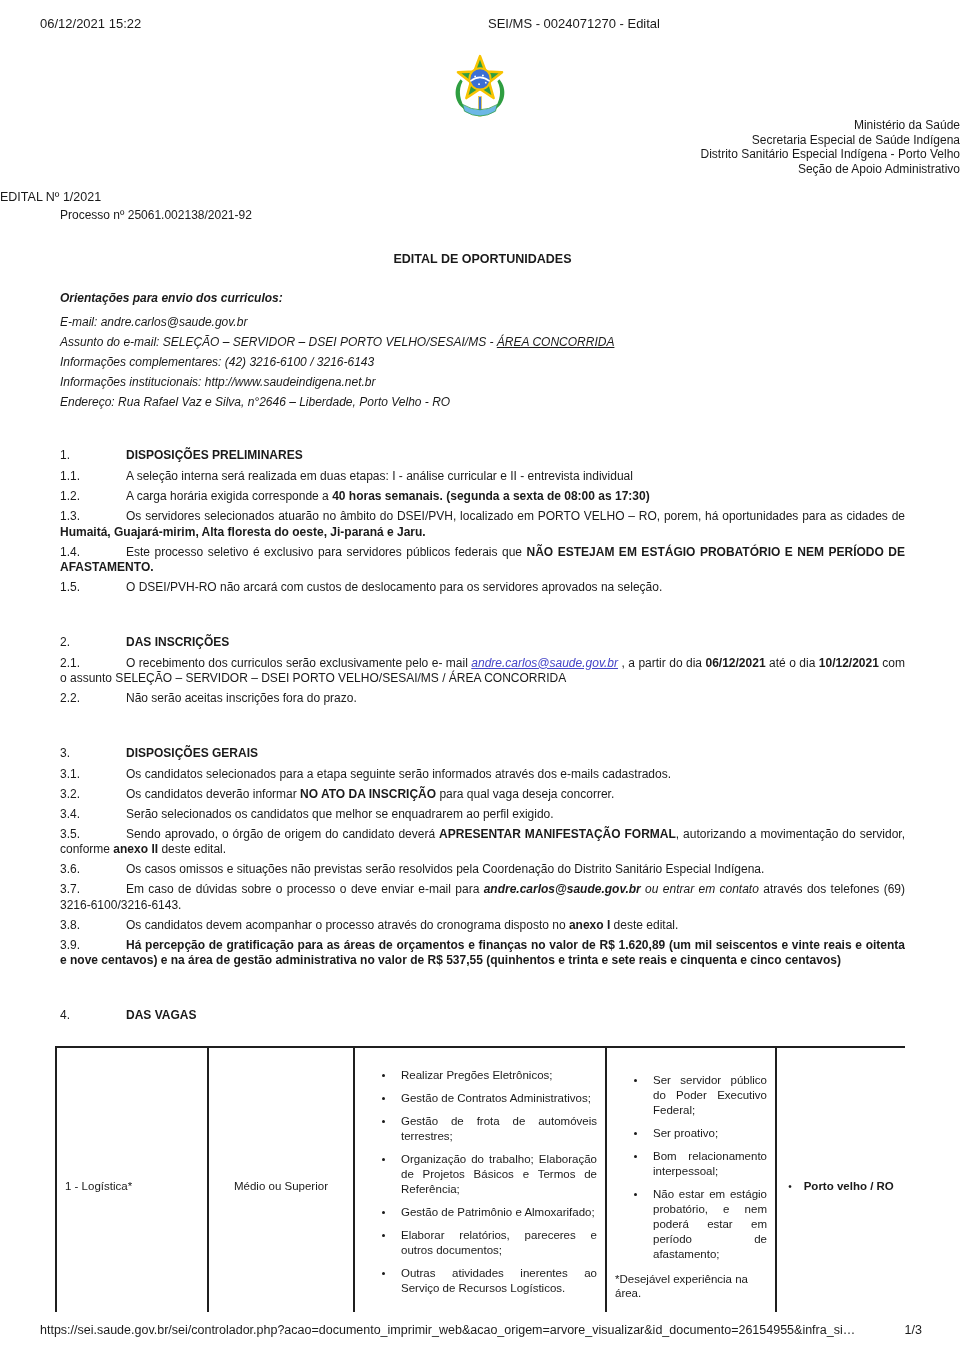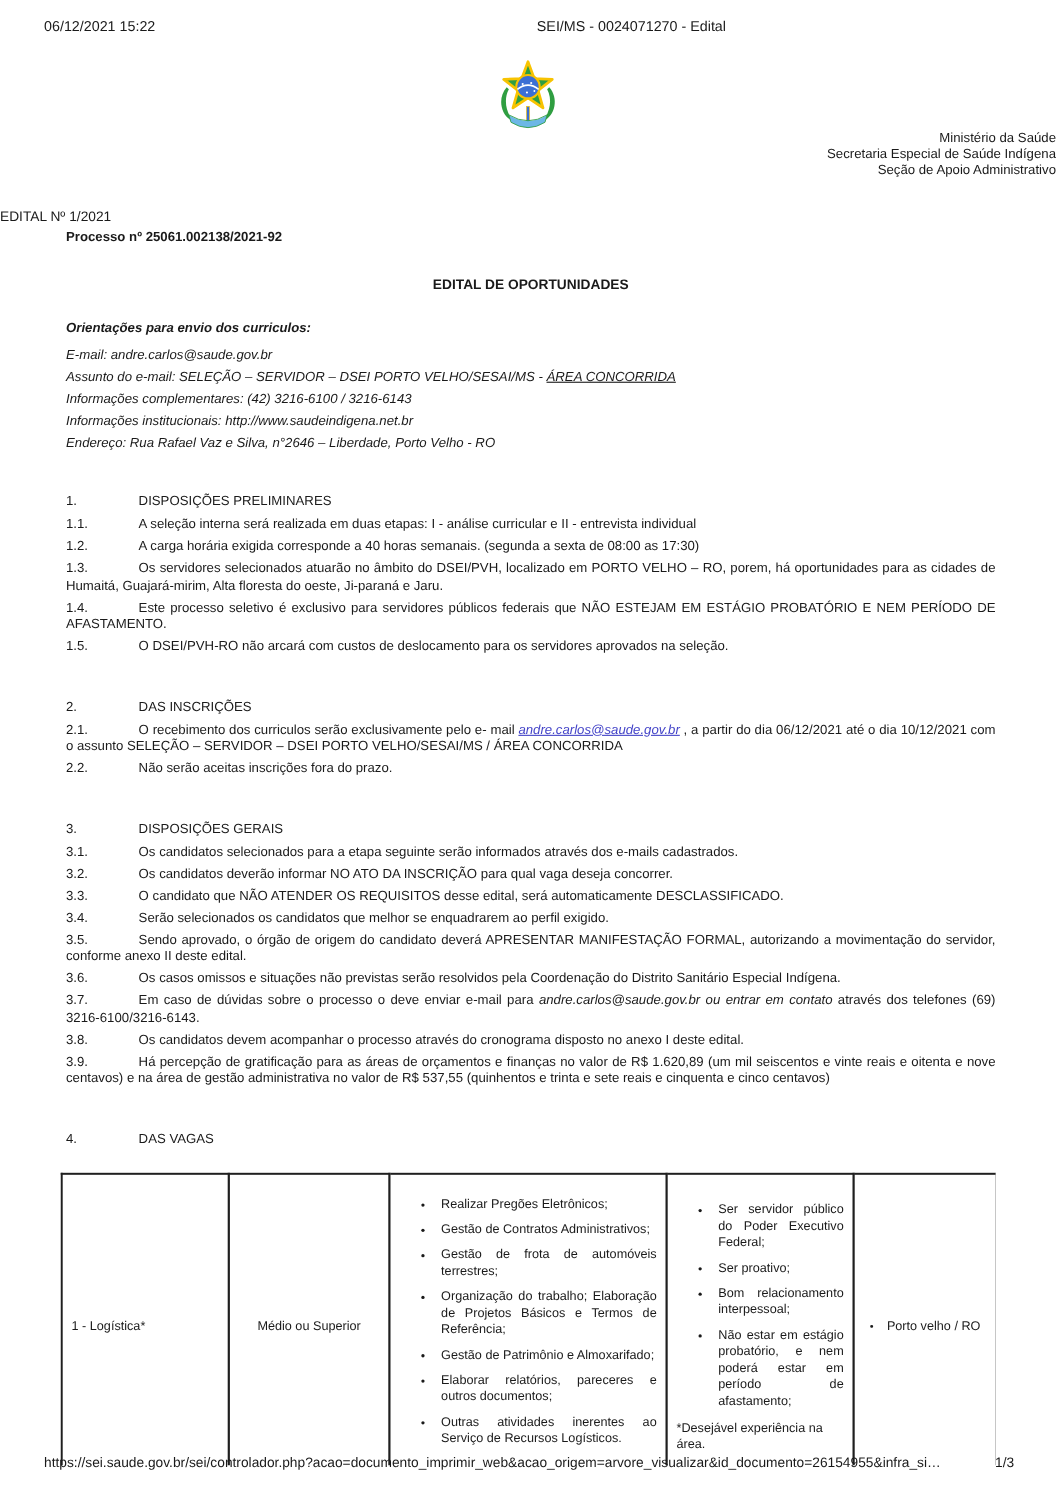--- a/index.html
+++ b/index.html
@@ -1,36 +1,36 @@
 <!DOCTYPE html>
 <html style="--link: #4444c8;"><head>
 <meta charset="utf-8">
 <style>
   html,body{margin:0;padding:0;}
   body{
     width:960px;height:1357px;background:#ffffff;
     font-family:"Liberation Sans",sans-serif;color:#1a1a1a;
     position:relative;overflow:hidden;
   }
-  .b{font-weight:normal}
+  .b{font-weight:bold}
   .i{font-style:italic}
   .u{text-decoration:underline}
   .lnk{color:var(--link,#4444c8);font-style:italic;text-decoration:underline}
 
   .hdr-date{position:absolute;top:16px;left:40px;font-size:13px;}
   .hdr-ref{position:absolute;top:16px;left:574px;transform:translateX(-50%);font-size:13px;white-space:nowrap;}
 
   .crest{position:absolute;top:52px;left:480px;transform:translateX(-50%);}
 
   .letterhead{position:absolute;top:118px;left:0;width:960px;text-align:right;
     font-size:12px;line-height:14.5px;}
   .edital-num{position:absolute;top:190px;left:0;width:960px;text-align:left;font-size:12.5px;}
 
   .content{position:absolute;top:208px;left:60px;width:845px;font-size:12px;}
-  .processo{margin:0;line-height:15px;font-weight:bold;}
+  .processo{margin:0;line-height:15px;}
   .doc-title{text-align:center;font-weight:bold;margin:29px 0 0;font-size:12.5px;}
 
   .orient{margin-top:25px;}
   .orient-head{font-weight:bold;font-style:italic;margin:0 0 9px;line-height:15px;}
   .orient-line{font-style:italic;margin:0 0 6px;line-height:14px;}
 
   .section{margin-top:39px;}
   .item{margin:0 0 4.5px;line-height:15.5px;text-align:justify;}
   .item .num{display:inline-block;width:66px;}
   .sec-head{margin-bottom:5.5px;}
@@ -72,20 +72,21 @@
       <circle cx="33" cy="24" r="1" fill="#ffffff"></circle>
     <circle cx="29" cy="33" r="1" fill="#ffffff"></circle>
       <circle cx="36" cy="31.5" r="0.9" fill="#ffffff"></circle>
     <path d="M12,54 Q30,65 48,54 L46,61 Q30,71 14,61 Z" fill="#6cb7e6" stroke="#2f9e41" stroke-width="0.8"></path>
   </svg>
 </div>
 
 <div class="letterhead">
   <div>Ministério da Saúde</div>
   <div>Secretaria Especial de Saúde Indígena</div>
+  <div>Distrito Sanitário Especial Indígena - Porto Velho</div>
   <div>Seção de Apoio Administrativo</div>
 </div>
 <div class="edital-num">EDITAL Nº 1/2021</div>
 
 <div class="content">
   <p class="processo">Processo nº 25061.002138/2021-92</p>
   <p class="doc-title">EDITAL DE OPORTUNIDADES</p>
 
   <div class="orient">
     <p class="orient-head">Orientações para envio dos curriculos:</p>
@@ -109,21 +110,20 @@
       </div>
       <div class="section">
         <p class="item sec-head"><span class="num">2.</span><span class="b">DAS INSCRIÇÕES</span></p>
         <p class="item"><span class="num">2.1.</span><span>O  recebimento  dos  curriculos  serão  exclusivamente  pelo   e- mail </span><span class="lnk">andre.carlos@saude.gov.br</span><span> , a partir do dia </span><span class="b">06/12/2021</span><span> até o dia </span><span class="b">10/12/2021</span><span> com o assunto SELEÇÃO – SERVIDOR – DSEI PORTO VELHO/SESAI/MS / ÁREA CONCORRIDA</span></p>
         <p class="item"><span class="num">2.2.</span><span>Não serão aceitas inscrições fora do prazo.</span></p>
       </div>
       <div class="section">
         <p class="item sec-head"><span class="num">3.</span><span class="b">DISPOSIÇÕES GERAIS</span></p>
         <p class="item"><span class="num">3.1.</span><span>Os candidatos selecionados para a etapa seguinte serão informados através dos e-mails cadastrados.</span></p>
         <p class="item"><span class="num">3.2.</span><span>Os candidatos deverão informar </span><span class="b">NO ATO DA INSCRIÇÃO</span><span> para qual vaga deseja concorrer.</span></p>
-        <p class="item"><span class="num">3.3.</span><span>O candidato que </span><span class="b">NÃO ATENDER OS REQUISITOS</span><span> desse edital, será automaticamente </span><span class="b">DESCLASSIFICADO.</span></p>
         <p class="item"><span class="num">3.4.</span><span>Serão selecionados os candidatos que melhor se enquadrarem  ao  perfil exigido.</span></p>
         <p class="item"><span class="num">3.5.</span><span>Sendo aprovado, o órgão de origem do candidato deverá </span><span class="b">APRESENTAR MANIFESTAÇÃO FORMAL</span><span>, autorizando a movimentação do servidor, conforme </span><span class="b">anexo II</span><span> deste edital.</span></p>
         <p class="item"><span class="num">3.6.</span><span>Os casos omissos e situações não previstas serão resolvidos pela Coordenação do Distrito Sanitário Especial Indígena.</span></p>
         <p class="item"><span class="num">3.7.</span><span>Em caso de dúvidas sobre o processo o deve enviar e-mail para </span><span class="b i">andre.carlos@saude.gov.br</span><span class="i"> ou entrar em contato</span><span> através dos telefones (69) 3216-6100/3216-6143.</span></p>
         <p class="item"><span class="num">3.8.</span><span>Os candidatos devem acompanhar o processo através do cronograma disposto no </span><span class="b">anexo I</span><span> deste edital.</span></p>
         <p class="item"><span class="num">3.9.</span><span class="b">Há percepção de gratificação para as áreas de orçamentos e finanças no valor de R$ 1.620,89 (um mil seiscentos e vinte reais e oitenta e nove centavos)  e na área de gestão administrativa no valor de R$ 537,55 (quinhentos e trinta e sete reais e cinquenta e cinco centavos)</span></p>
       </div>
       <div class="section">
         <p class="item sec-head"><span class="num">4.</span><span class="b">DAS VAGAS</span></p>
       </div>

